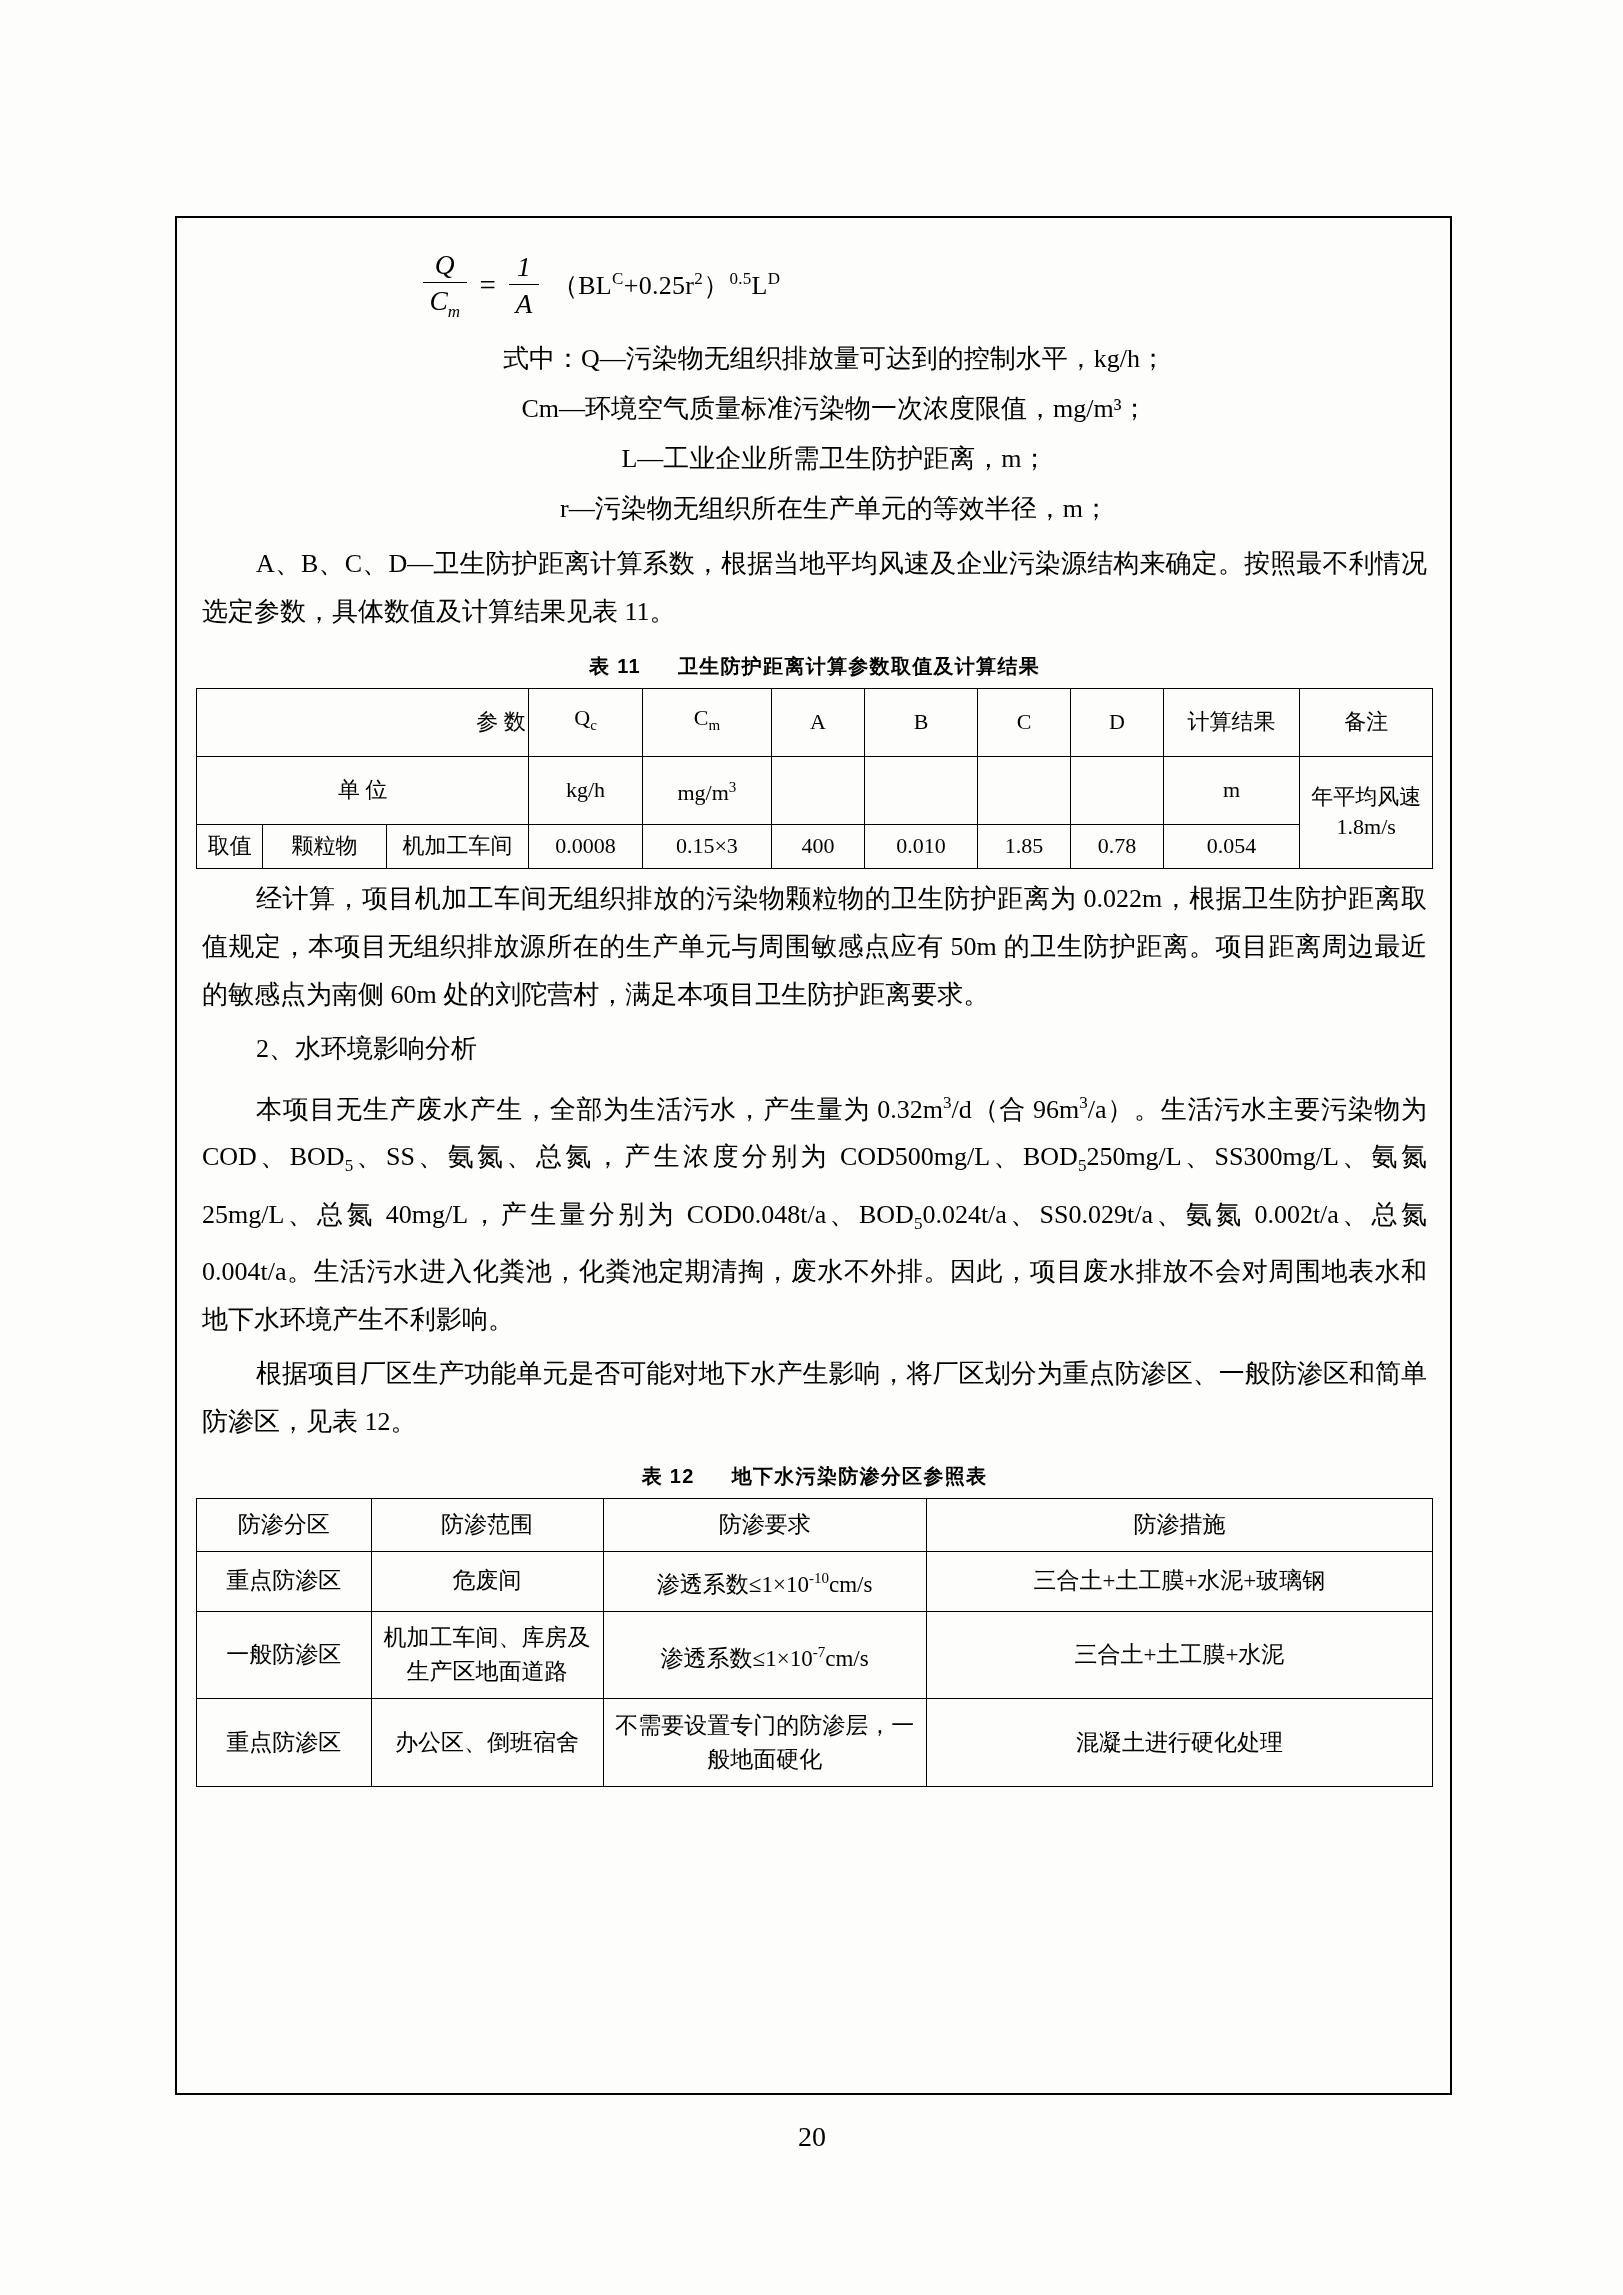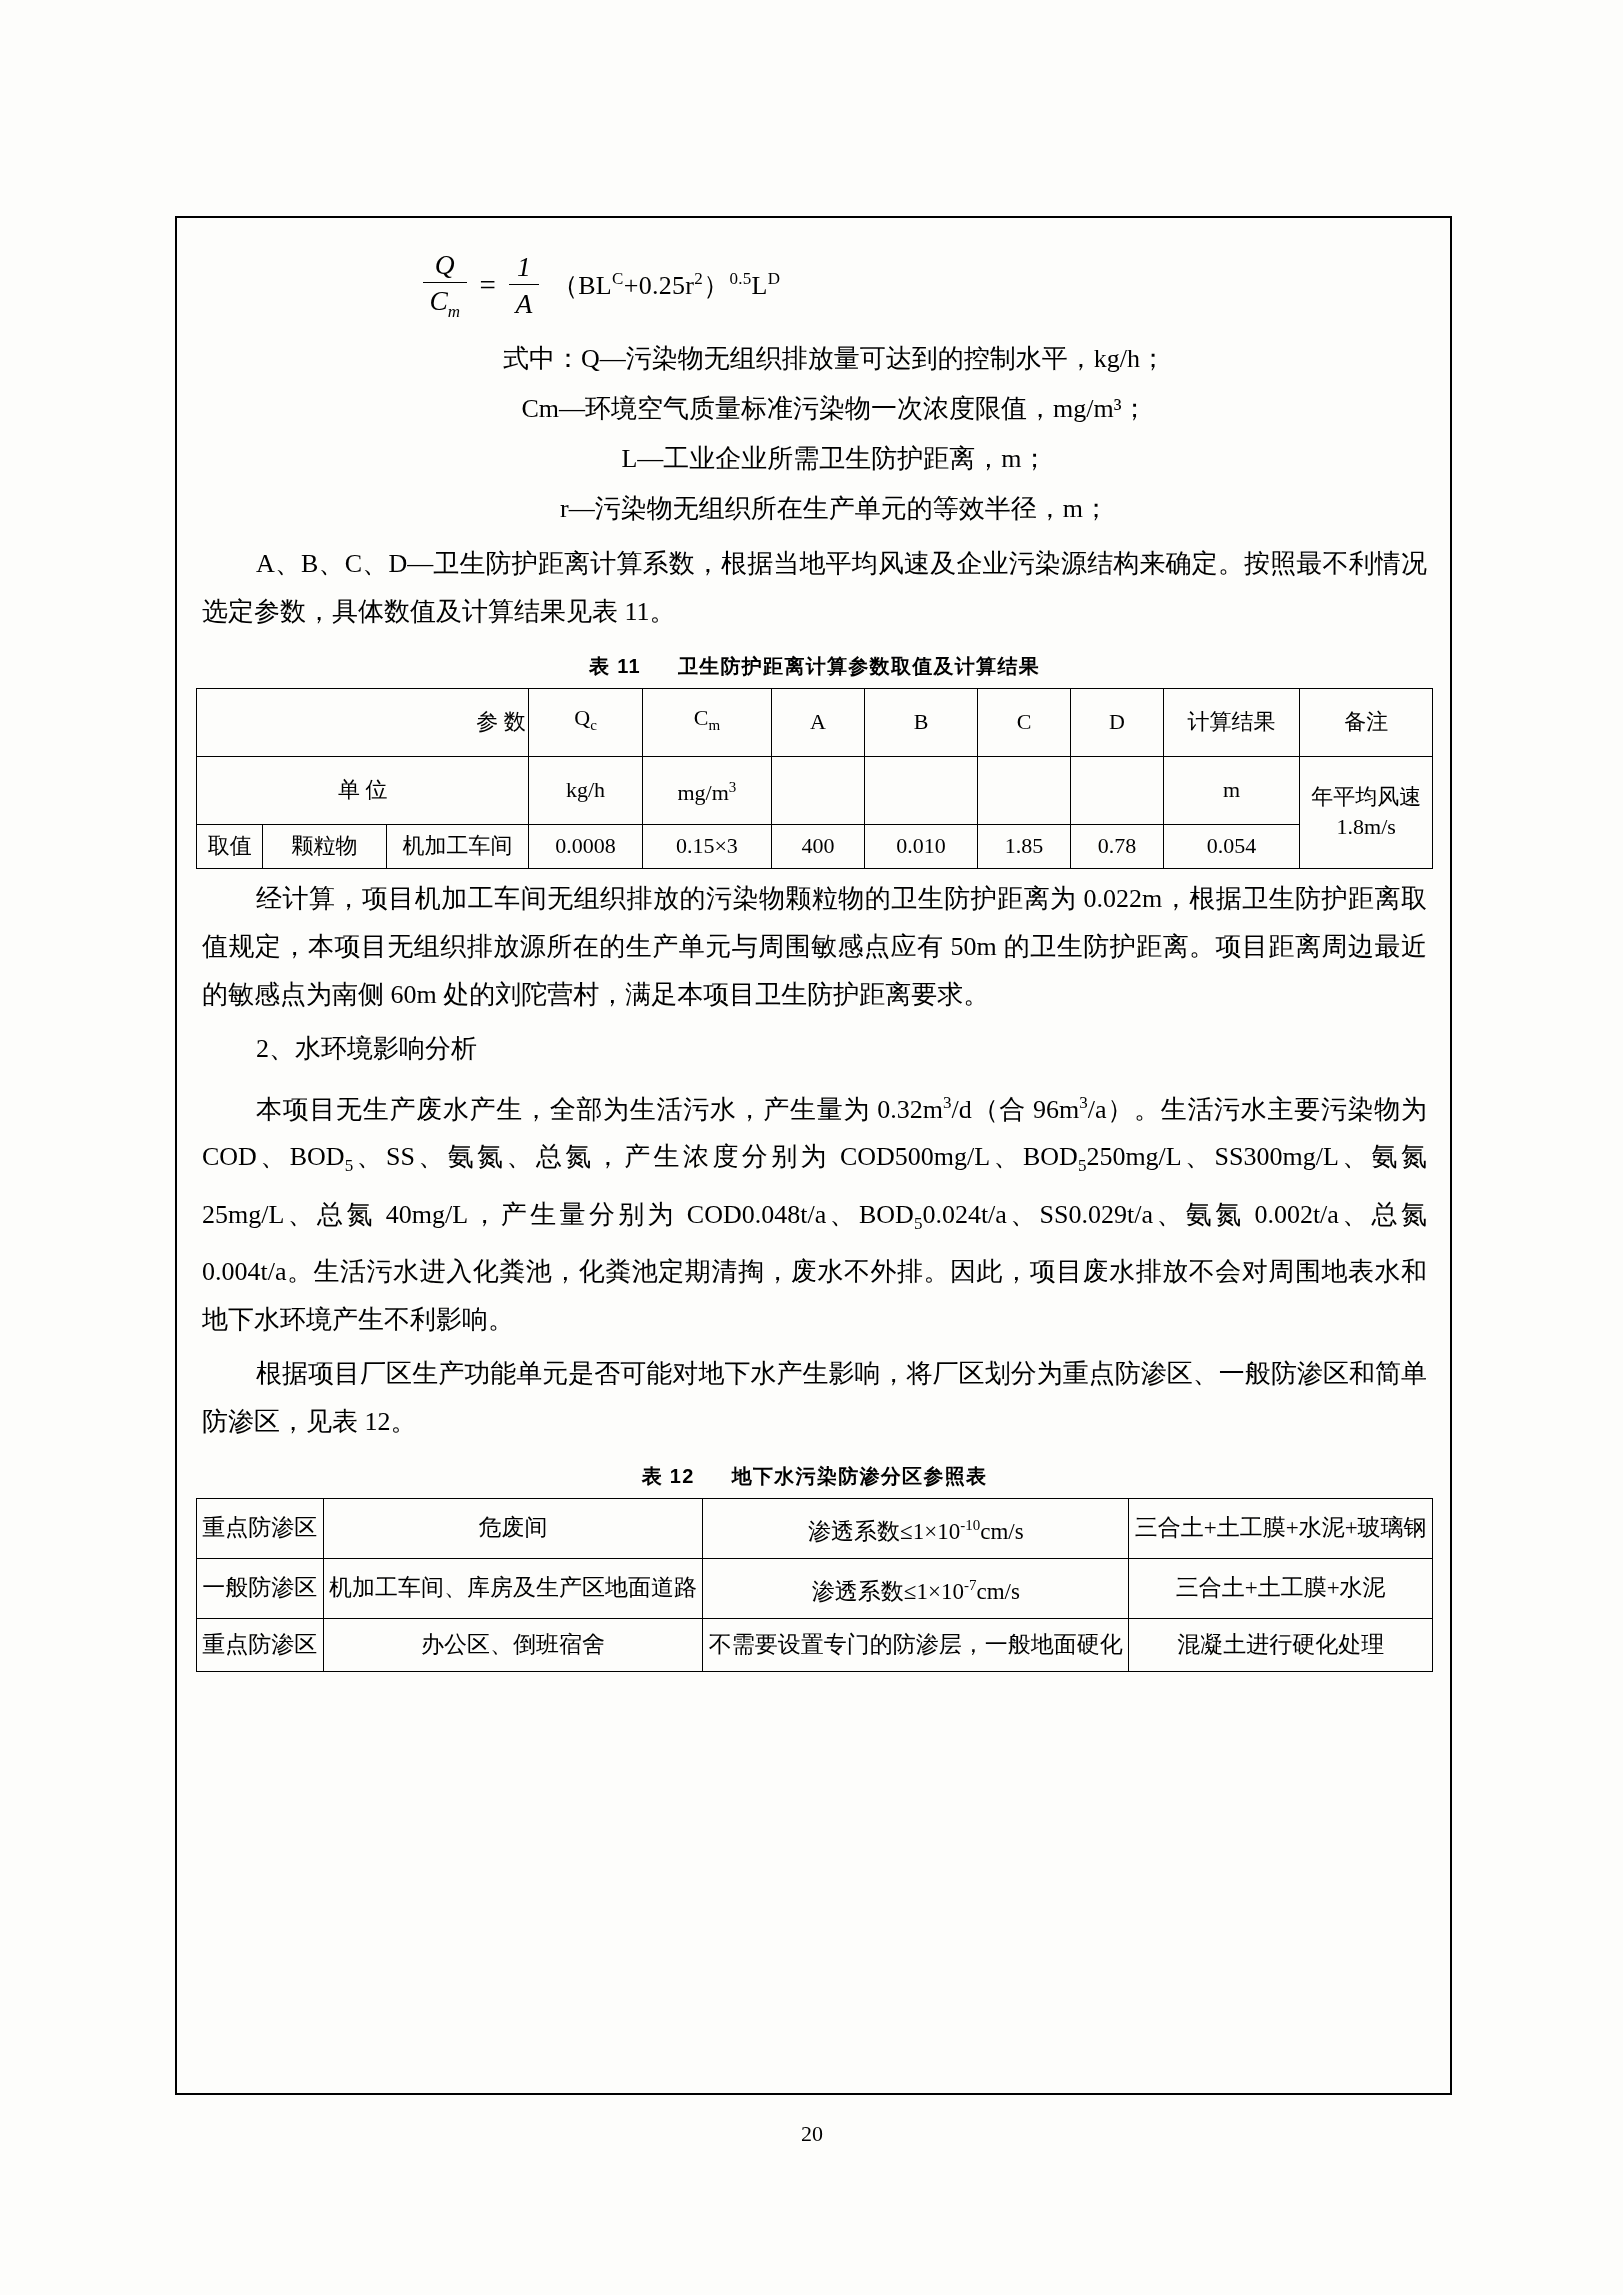--- a/index.html
+++ b/index.html
@@ -136,21 +136,21 @@
   #table12 td.t12c4 { width: 517px; }
 
   .spacer-sm { height: 11.8px; }
 
   .page-number {
     position: absolute;
     left: 0;
     top: 2121px;
     width: 1624px;
     text-align: center;
-    font-size: 22px;
+    font-size: 28px;
     font-family: "Liberation Serif", serif;
   }
 </style>
 </head>
 <body>
 
 <div class="page">
 
   <div class="content-frame"></div>
 
@@ -230,20 +230,26 @@
     <p class="para indent2"><span>本项目无生产废水产生，全部为生活污水，产生量为 0.32m</span><sup>3</sup><span>/d（合 96m</span><sup>3</sup><span>/a）。生活污水主要污染物为 COD、BOD</span><sub>5</sub><span>、SS、氨氮、总氮，产生浓度分别为 COD500mg/L、BOD</span><sub>5</sub><span>250mg/L、SS300mg/L、氨氮 25mg/L、总氮 40mg/L，产生量分别为 COD0.048t/a、BOD</span><sub>5</sub><span>0.024t/a、SS0.029t/a、氨氮 0.002t/a、总氮 0.004t/a。生活污水进入化粪池，化粪池定期清掏，废水不外排。因此，项目废水排放不会对周围地表水和地下水环境产生不利影响。</span></p>
 
     <p class="para indent2">根据项目厂区生产功能单元是否可能对地下水产生影响，将厂区划分为重点防渗区、一般防渗区和简单防渗区，见表 12。</p>
 
     <div class="table-caption">
       <span>表 12</span><span class="caption-gap"></span><span>地下水污染防渗分区参照表</span>
     </div>
 
     <table class="doc" id="table12">
       <tbody>
+          <tr>
+        <td class="t12c1">防渗分区</td>
+        <td class="t12c2">防渗范围</td>
+        <td class="t12c3">防渗要求</td>
+        <td class="t12c4">防渗措施</td>
+      </tr>
       <tr>
         <td>重点防渗区</td>
         <td>危废间</td>
         <td><span>渗透系数≤1×10</span><sup>-10</sup><span>cm/s</span></td>
         <td>三合土+土工膜+水泥+玻璃钢</td>
       </tr>
       <tr>
         <td>一般防渗区</td>
         <td>机加工车间、库房及生产区地面道路</td>
         <td><span>渗透系数≤1×10</span><sup>-7</sup><span>cm/s</span></td>

